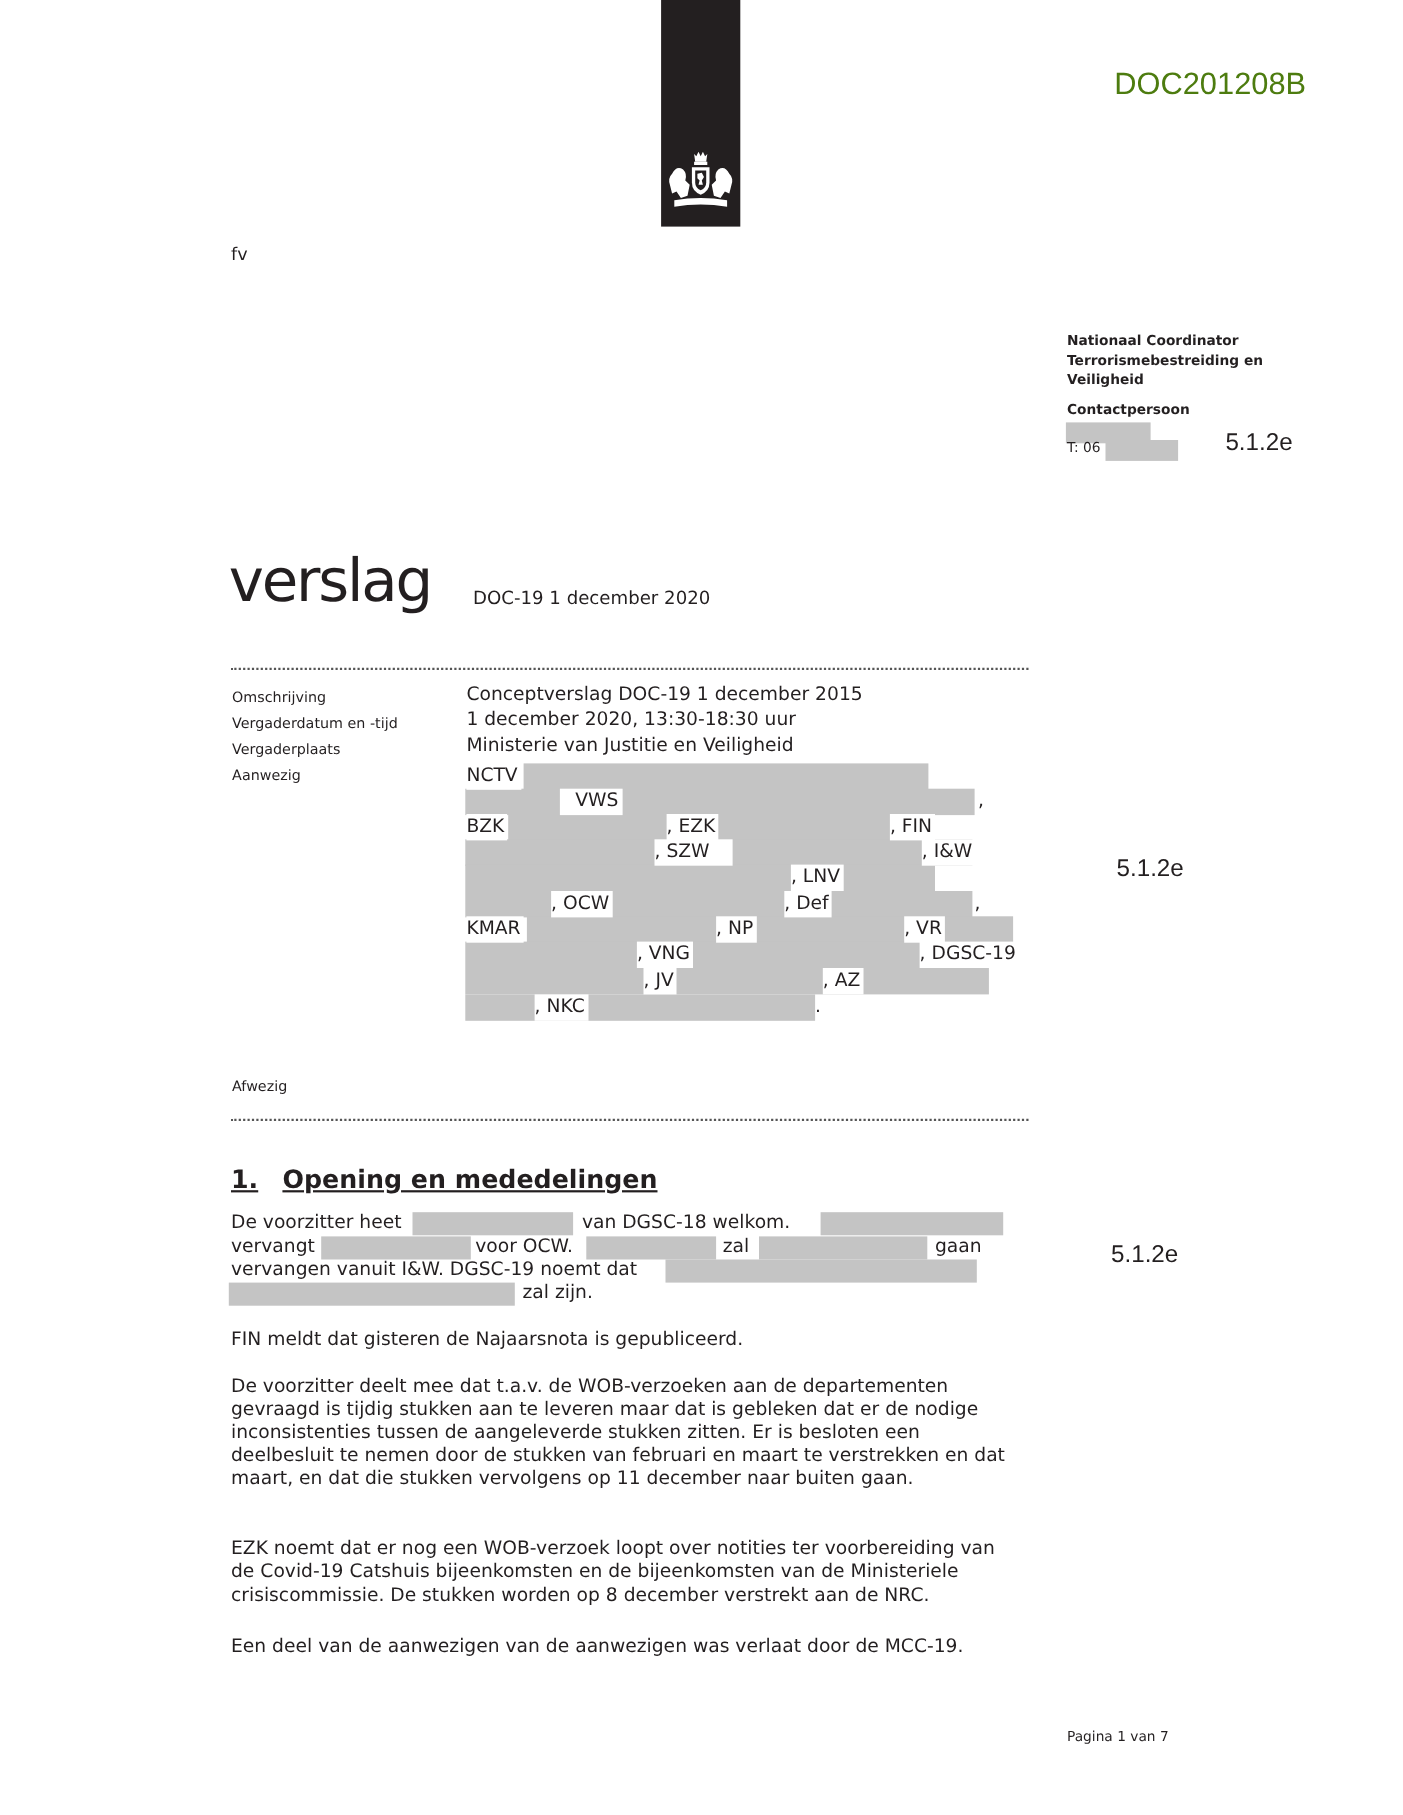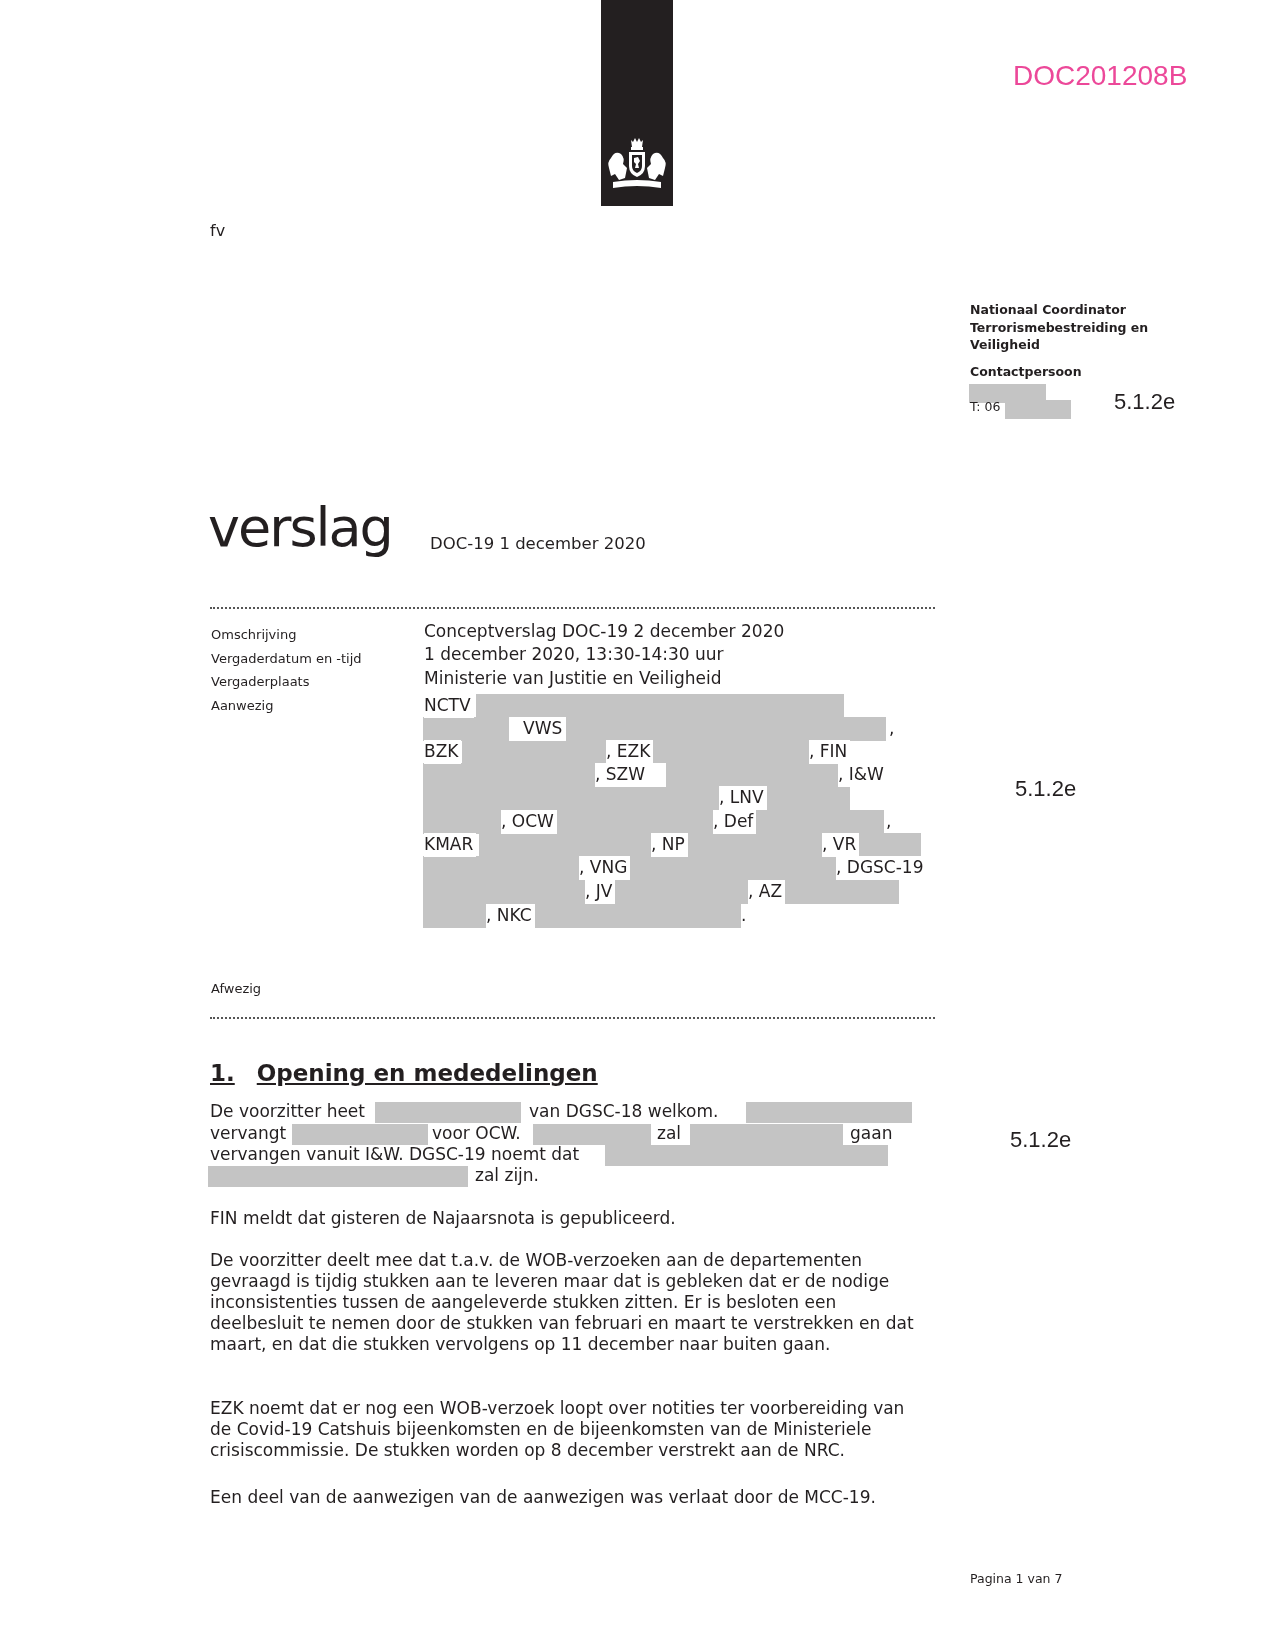--- a/index.html
+++ b/index.html
@@ -1,21 +1,21 @@
 <!DOCTYPE html>
 <html><head>
 <meta charset="utf-8">
 <style>
   html, body { margin:0; padding:0; background:#ffffff; }
   body { width:1275px; height:1650px; position:relative; overflow:hidden;
          font-family:"DejaVu Sans", sans-serif; color:#231f20; }
   .abs { position:absolute; white-space:nowrap; }
   .logo-bar { position:absolute; left:601px; top:0; width:72px; height:206px; background:#231f20; }
   .crest { position:absolute; left:4px; top:138px; width:64px; height:56px; }
-  .docid { font-family:"Liberation Sans", sans-serif; font-size:28px; color:#ec4899; }
+  .docid { font-family:"Liberation Sans", sans-serif; font-size:28px; color:#4d7c0f; }
   .fv { font-size:16px; }
   .side { font-size:12.5px; font-weight:bold; line-height:17.5px; }
   .small { font-size:12.5px; }
   .wob { font-family:"Liberation Sans", sans-serif; font-size:22px; }
   .title { font-family:"DejaVu Sans", sans-serif; font-size:54px; letter-spacing:-2px; font-weight:normal; }
   .subtitle { font-size:16.5px; }
   .dots { position:absolute; left:210px; width:725px; height:0; border-top:2px dotted #555; }
   .label { font-size:13px; }
   .val { font-size:17px; line-height:23.5px; }
   .red { position:absolute; background:#c4c4c4; }
@@ -59,22 +59,22 @@
 <div class="abs title" style="left:208px; top:496px;">verslag</div>
 <div class="abs subtitle" style="left:430px; top:534px;">DOC-19 1 december 2020</div>
 
 <div class="dots" style="top:607px;"></div>
 
 <div class="abs label" style="left:211px; top:627px;">Omschrijving</div>
 <div class="abs label" style="left:211px; top:651px;">Vergaderdatum en -tijd</div>
 <div class="abs label" style="left:211px; top:674px;">Vergaderplaats</div>
 <div class="abs label" style="left:211px; top:698px;">Aanwezig</div>
 
-<div class="abs val" style="left:424px; top:620px;">Conceptverslag DOC-19 2 december 2020</div>
-<div class="abs val" style="left:424px; top:643px;">1 december 2020, 13:30-14:30 uur</div>
+<div class="abs val" style="left:424px; top:620px;">Conceptverslag DOC-19 1 december 2015</div>
+<div class="abs val" style="left:424px; top:643px;">1 december 2020, 13:30-18:30 uur</div>
 <div class="abs val" style="left:424px; top:667px;">Ministerie van Justitie en Veiligheid</div>
 
 <div>
   <div class="red" style="left:476px; top:694px; width:368px; height:24px;"></div>
   <div class="red" style="left:423px; top:717px; width:463px; height:24px;"></div>
   <div class="red" style="left:462px; top:740px; width:348px; height:24px;"></div>
   <div class="red" style="left:423px; top:763px; width:461px; height:24px;"></div>
   <div class="red" style="left:423px; top:786px; width:427px; height:24px;"></div>
   <div class="red" style="left:423px; top:810px; width:461px; height:24px;"></div>
   <div class="red" style="left:479px; top:833px; width:442px; height:24px;"></div>

